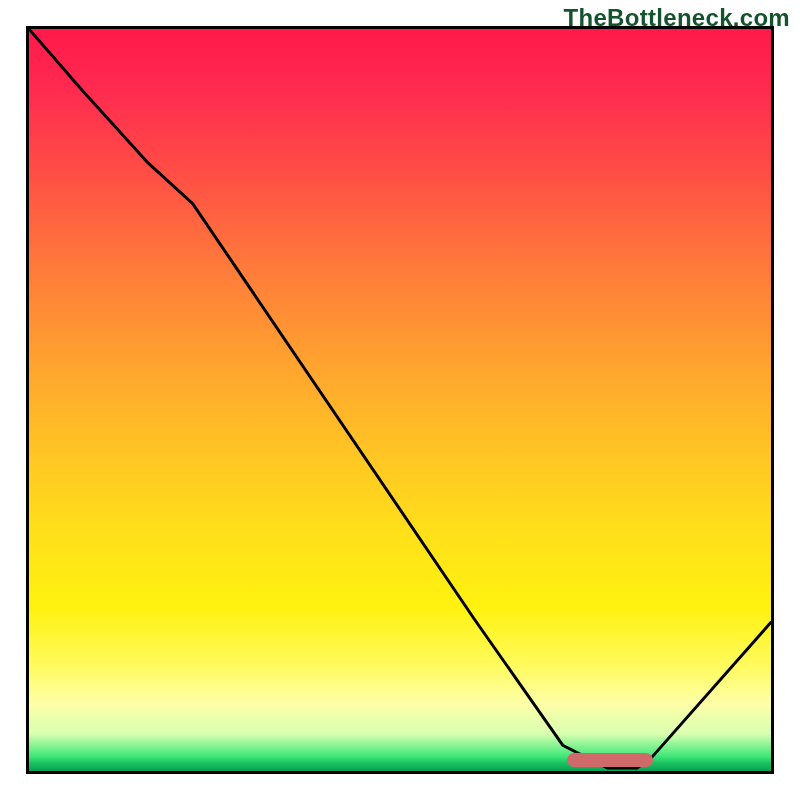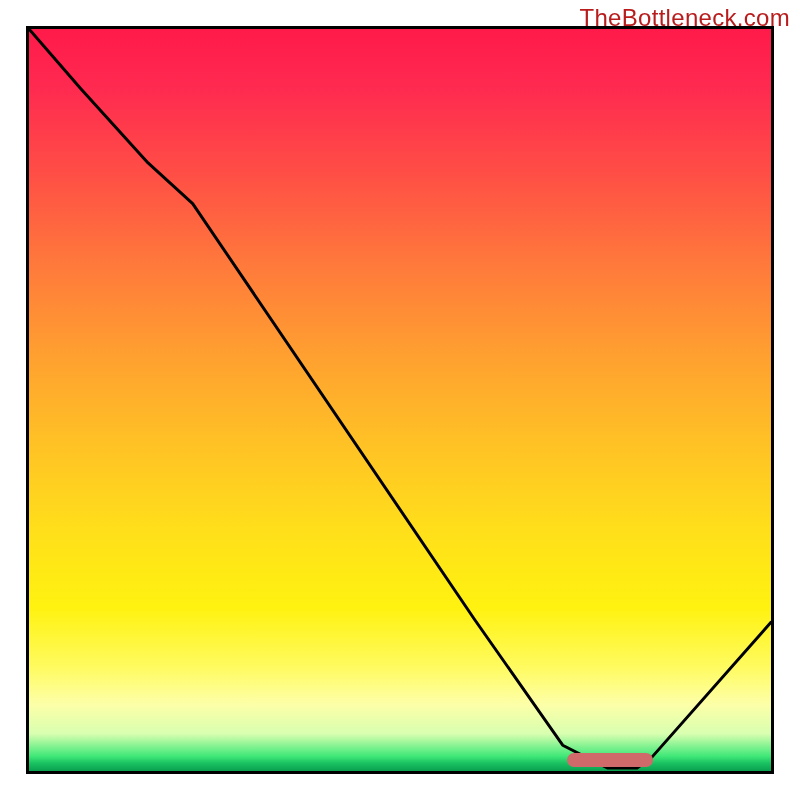--- a/index.html
+++ b/index.html
@@ -7,22 +7,22 @@
   .chart-container {
     position: relative;
     width: 800px;
     height: 800px;
   }
   .watermark {
     position: absolute;
     top: 4px;
     right: 10px;
     font-size: 24px;
-    color: #b91c1c;
-    font-weight: 400;
+    color: #14532d;
+    font-weight: 700;
     letter-spacing: 0.3px;
     z-index: 10;
     margin-left: 24px;
   }
   .plot-frame {
     position: absolute;
     left: 26px;
     top: 26px;
     width: 748px;
     height: 748px;

